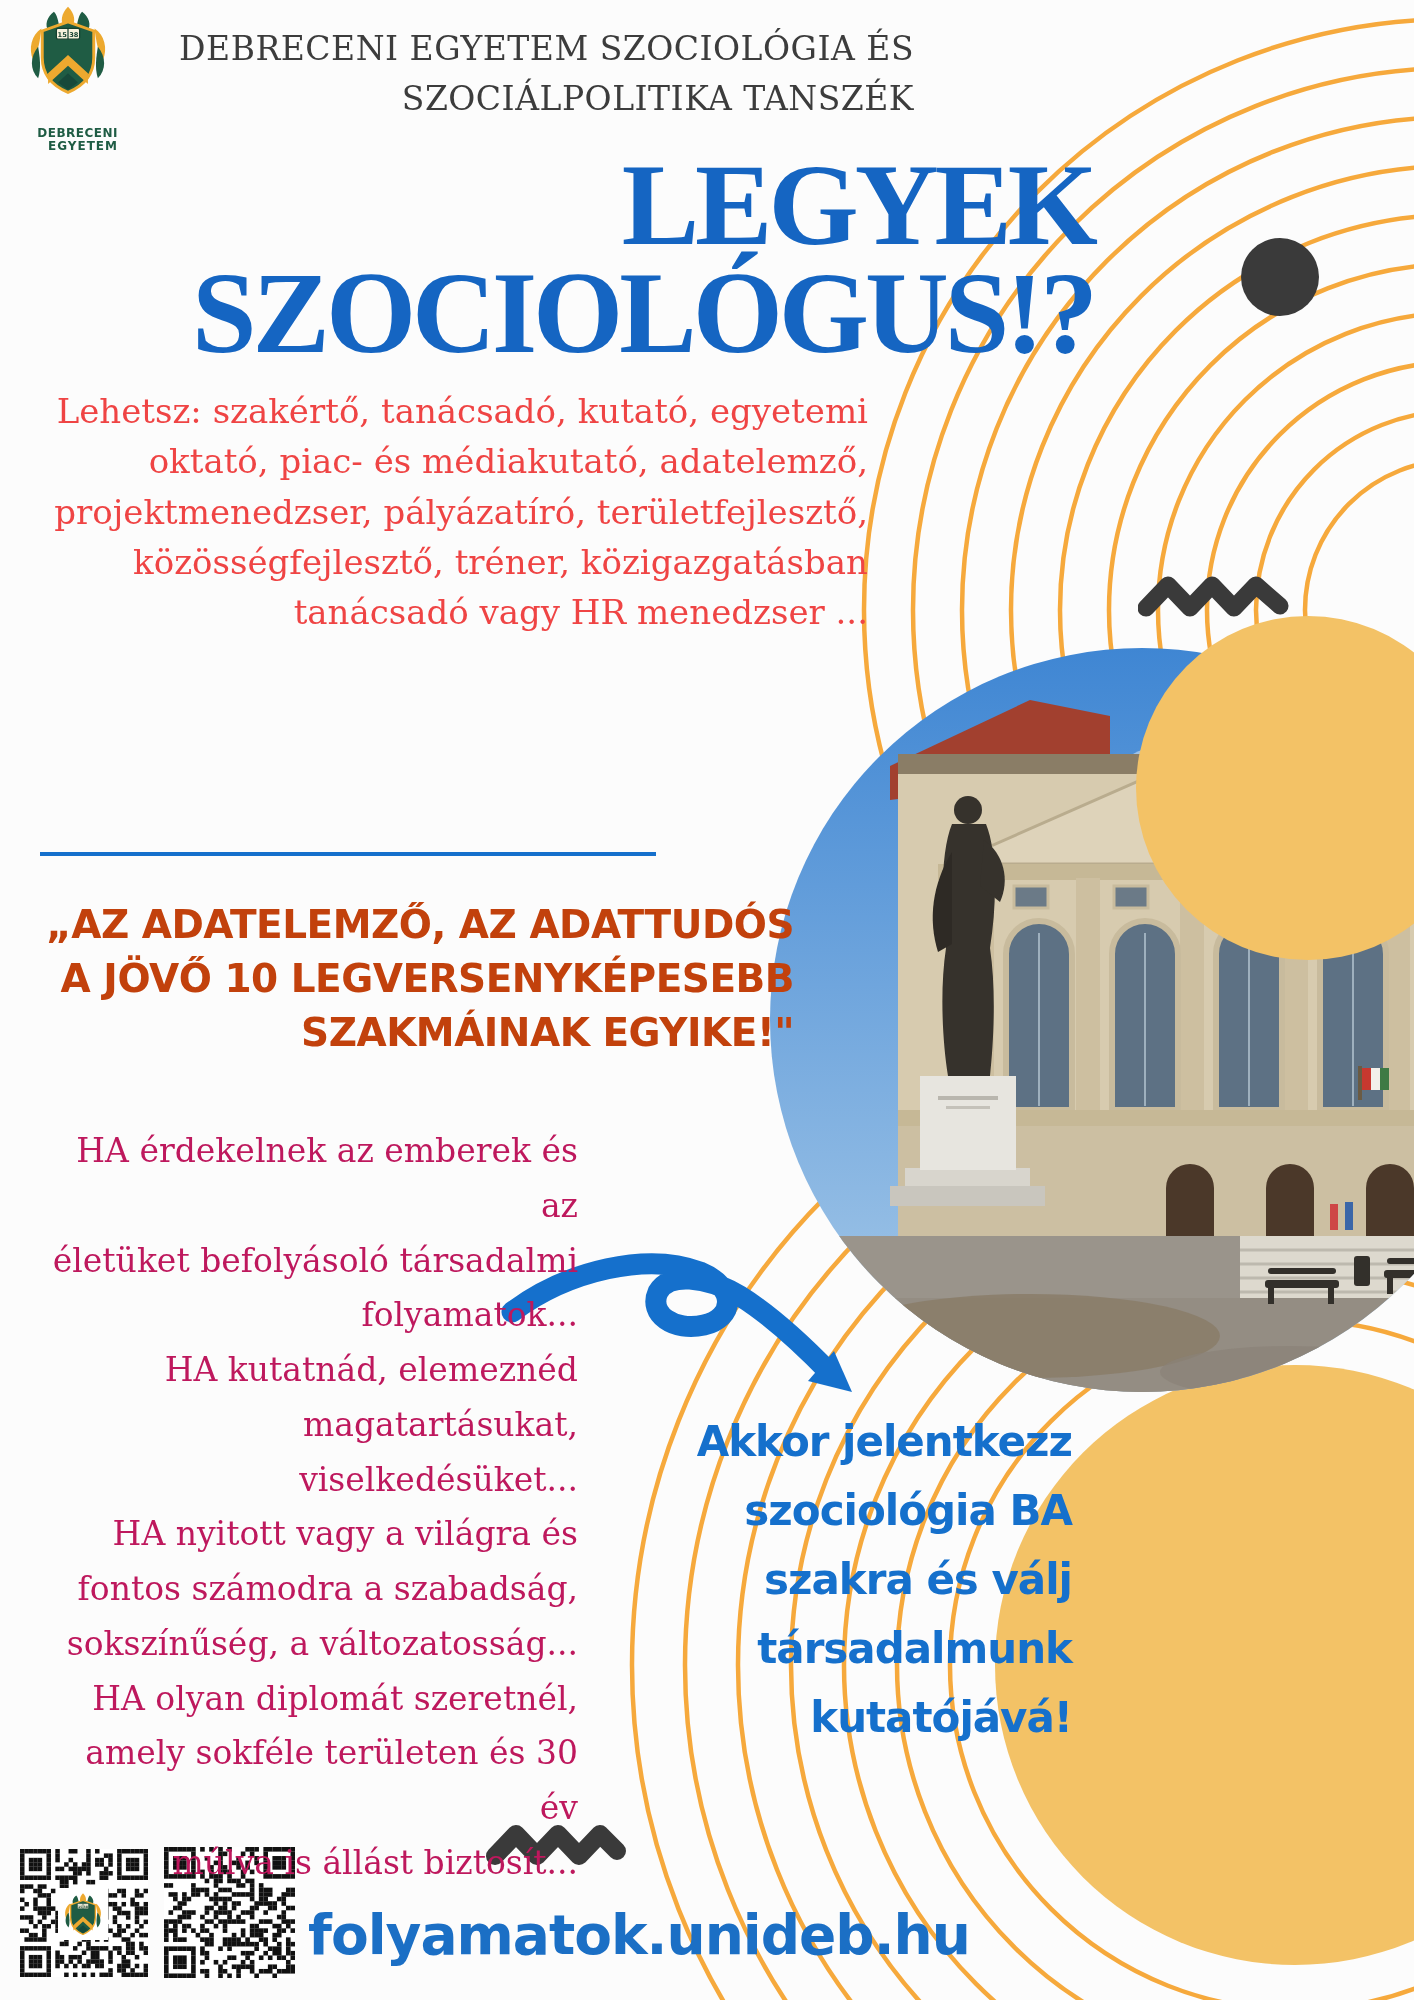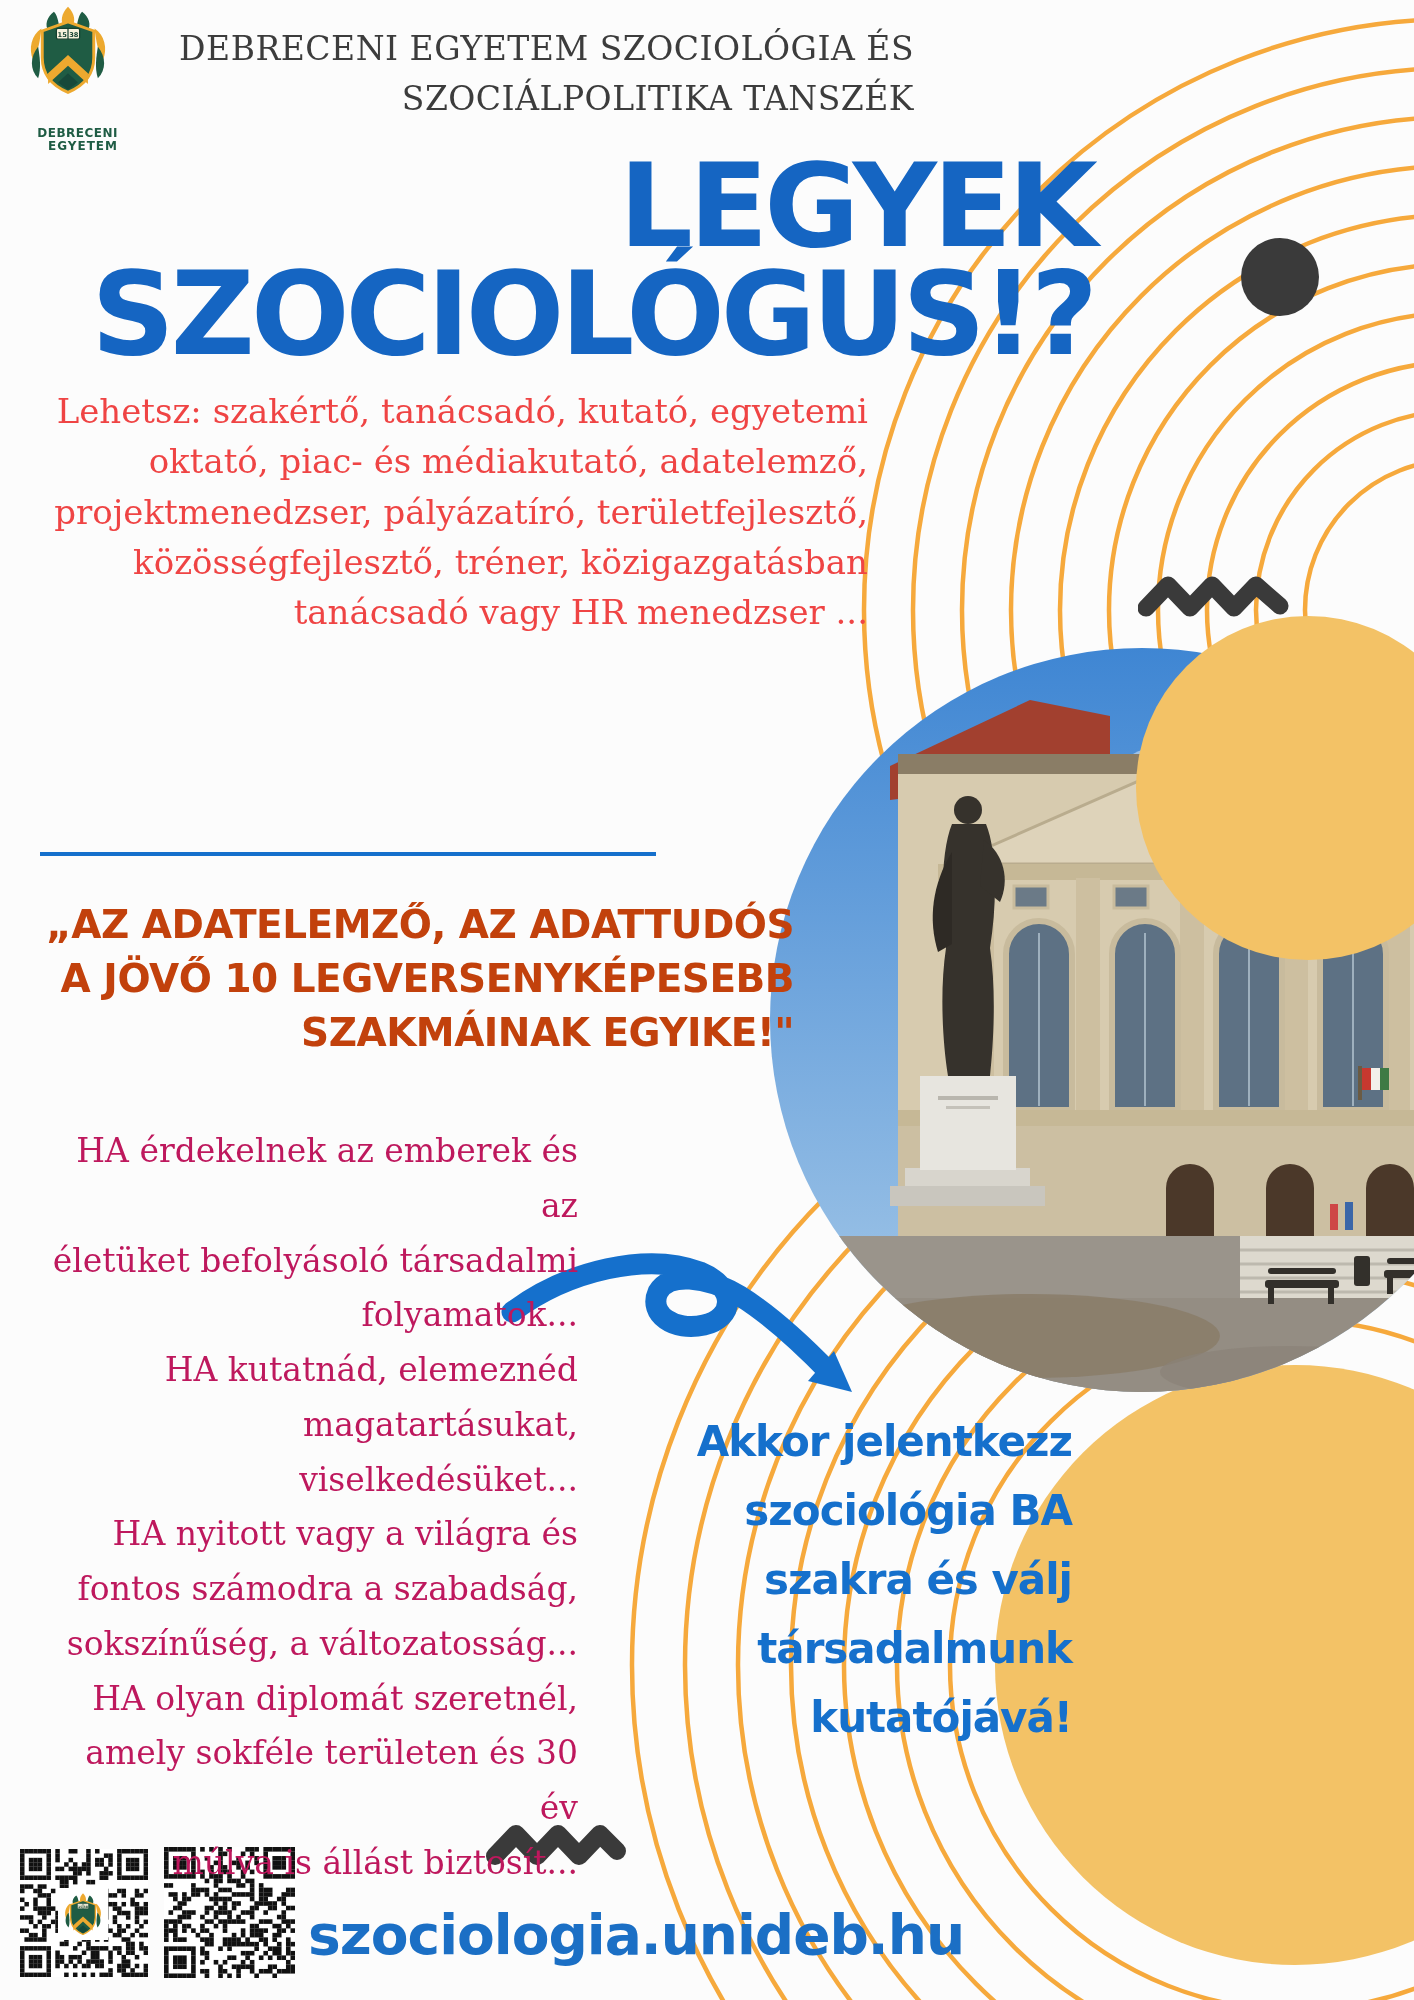--- a/index.html
+++ b/index.html
@@ -19,20 +19,21 @@
     left:154px; top:24px; width:760px;
     font-family:"DejaVu Serif",serif; font-size:33px; line-height:1.5;
     color:#3C3C3C; letter-spacing:.5px;
   }
 
   
   .hero-title{
     left:34px; top:152px; width:1060px;
     font-size:116px; font-weight:900; line-height:0.93; letter-spacing:-4px;
     color:#1565C2;
+    font-family:Liberation Serif, serif;
   }
 
   
   .intro{
     left:38px; top:386px; width:830px;
     font-family:"DejaVu Serif",serif; font-size:34px; line-height:1.48; color:#ef4444;
   }
 
   .divider{left:40px; top:852px; width:616px; height:4px; background:#1570CC;}
 
@@ -1039,15 +1040,15 @@
       <rect x="16" y="28" width="1.02" height="1.02" fill="#111"></rect>
       <rect x="20" y="28" width="1.02" height="1.02" fill="#111"></rect>
       <rect x="24" y="28" width="1.02" height="1.02" fill="#111"></rect>
     </svg>
   <div class="abs qr-crest-overlay">
     <svg width="40" height="44" viewBox="0 0 100 106">
         <use href="#crest"></use>
       </svg>
   </div>
 
-  <a class="abs footer-url text-layer" href="#">szociologia.unideb.hu</a>
+  <a class="abs footer-url text-layer" href="#">folyamatok.unideb.hu</a>
 
 </div>
 
 </body></html>

